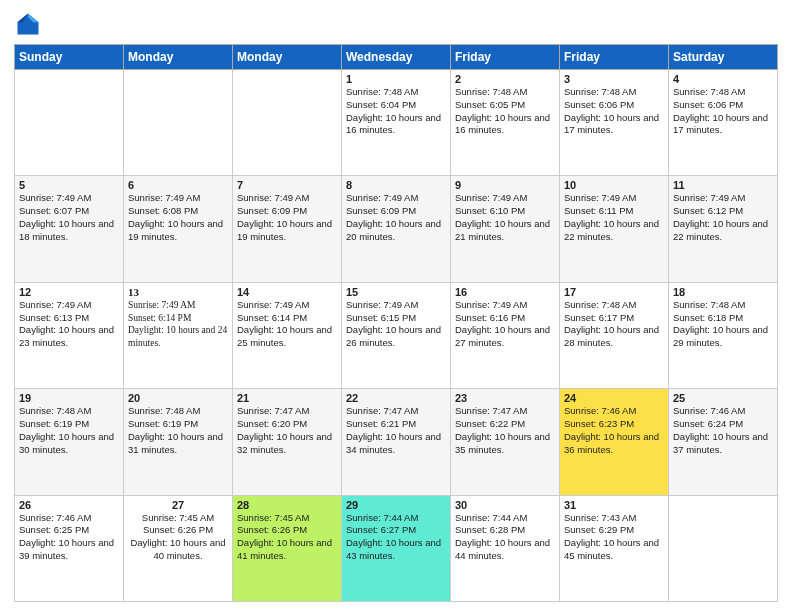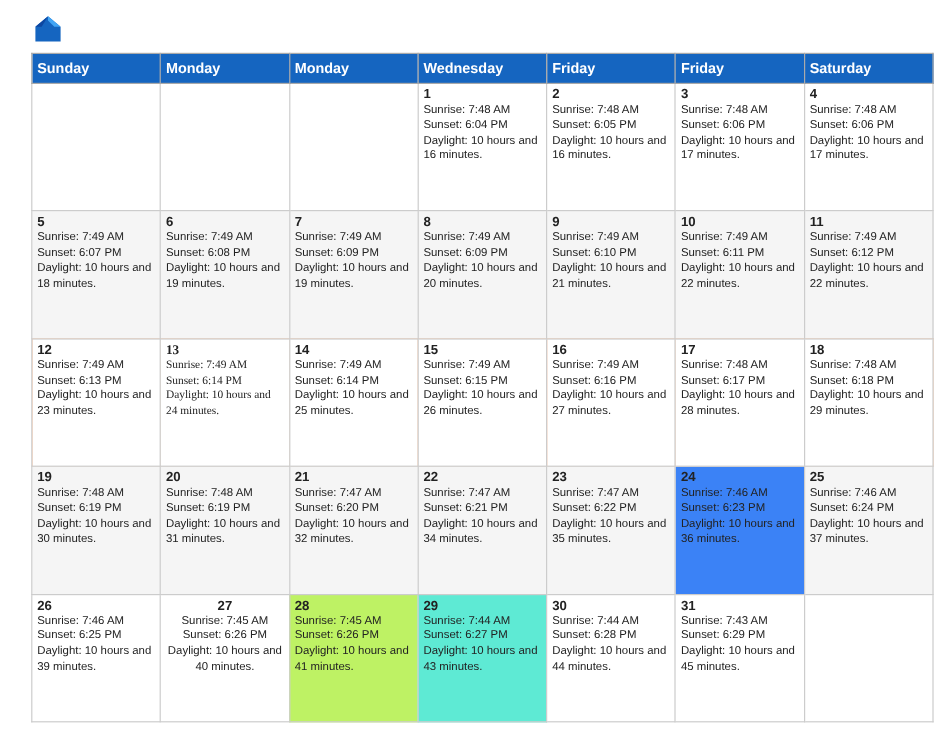--- a/index.html
+++ b/index.html
@@ -6,21 +6,21 @@
     body {
       font-family: Arial, sans-serif;
       background: #fff;
       width: 792px;
       height: 612px;
       overflow: hidden;
     }
     .page {
       width: 792px;
       height: 612px;
-      padding: 10px 14px 10px 26px;
+      padding: 10px 14px 10px 14px;
       display: flex;
       flex-direction: column;
     }
     .header {
       display: flex;
       align-items: flex-start;
       justify-content: space-between;
       margin-bottom: 6px;
     }
     .logo {
@@ -183,21 +183,21 @@
           </td>
           <td style="background: rgb(245, 245, 245);">
             <div class="day-number">10</div>
             <div class="day-info">Sunrise: 7:49 AM<br>Sunset: 6:11 PM<br>Daylight: 10 hours and 22 minutes.</div>
           </td>
           <td style="background: rgb(245, 245, 245);">
             <div class="day-number">11</div>
             <div class="day-info">Sunrise: 7:49 AM<br>Sunset: 6:12 PM<br>Daylight: 10 hours and 22 minutes.</div>
           </td>
         </tr>
-        <tr style="background: #f97316;">
+        <tr style="background: #8b5cf6;">
           <td style="background: rgb(255, 255, 255);">
             <div class="day-number">12</div>
             <div class="day-info">Sunrise: 7:49 AM<br>Sunset: 6:13 PM<br>Daylight: 10 hours and 23 minutes.</div>
           </td>
           <td style="background: rgb(255, 255, 255); font-family: Liberation Serif, serif;">
             <div class="day-number">13</div>
             <div class="day-info">Sunrise: 7:49 AM<br>Sunset: 6:14 PM<br>Daylight: 10 hours and 24 minutes.</div>
           </td>
           <td style="background: rgb(255, 255, 255);">
             <div class="day-number">14</div>
@@ -234,21 +234,21 @@
             <div class="day-info">Sunrise: 7:47 AM<br>Sunset: 6:20 PM<br>Daylight: 10 hours and 32 minutes.</div>
           </td>
           <td style="background: rgb(245, 245, 245);">
             <div class="day-number">22</div>
             <div class="day-info">Sunrise: 7:47 AM<br>Sunset: 6:21 PM<br>Daylight: 10 hours and 34 minutes.</div>
           </td>
           <td style="background: rgb(245, 245, 245);">
             <div class="day-number">23</div>
             <div class="day-info">Sunrise: 7:47 AM<br>Sunset: 6:22 PM<br>Daylight: 10 hours and 35 minutes.</div>
           </td>
-          <td style="background: #3b82f6;">
+          <td style="background: #fde047;">
             <div class="day-number">24</div>
             <div class="day-info">Sunrise: 7:46 AM<br>Sunset: 6:23 PM<br>Daylight: 10 hours and 36 minutes.</div>
           </td>
           <td style="background: rgb(245, 245, 245);">
             <div class="day-number">25</div>
             <div class="day-info">Sunrise: 7:46 AM<br>Sunset: 6:24 PM<br>Daylight: 10 hours and 37 minutes.</div>
           </td>
         </tr>
         <tr style="background: rgb(255, 255, 255); margin-left: 34px;">
           <td style="background: rgb(255, 255, 255);">

